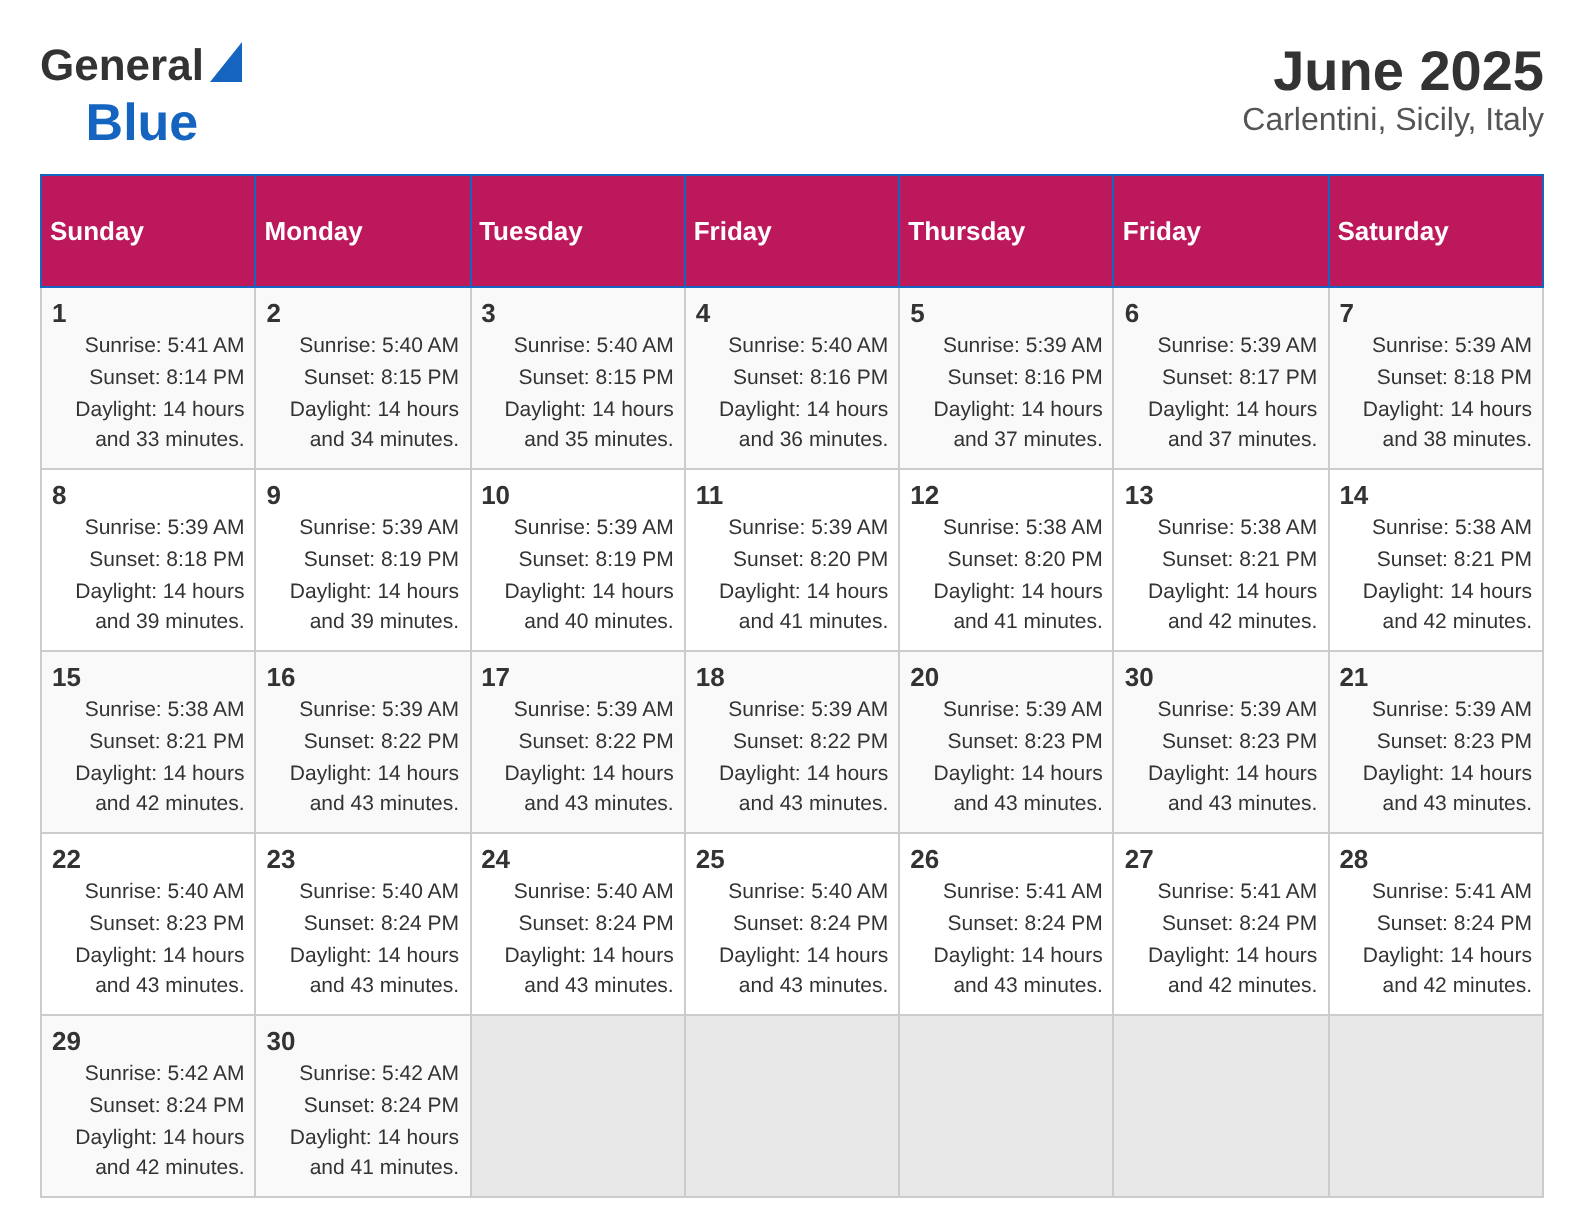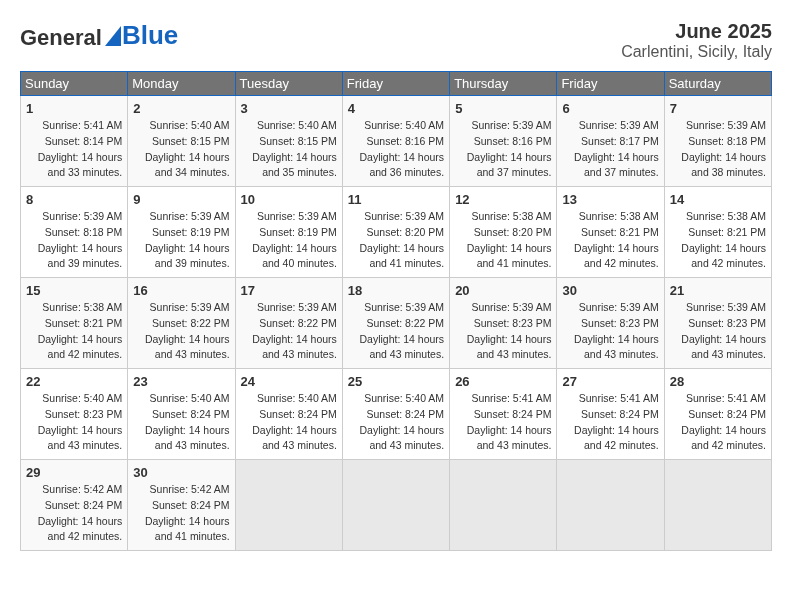--- a/index.html
+++ b/index.html
@@ -11,52 +11,52 @@
       padding: 20px;
     }
     .header {
       display: flex;
       justify-content: space-between;
       align-items: flex-start;
       margin-bottom: 10px;
     }
     .logo {
       display: flex;
-      flex-direction: row;
-      align-items: flex-end;
+      flex-direction: column;
+      align-items: center;
     }
     .logo-line {
       display: flex;
       align-items: center;
     }
     .title-area {
       text-align: right;
     }
     .month-title {
-      font-size: 20px;
+      font-size: 28px;
       font-weight: bold;
       color: #333;
     }
     .location {
       font-size: 16px;
       color: #555;
       text-align: center;
     }
     .calendar {
       width: 100%;
       border-collapse: collapse;
       font-size: 11px;
     }
     .calendar th {
-      background-color: #737373;
+      background-color: #be185d;
       color: #fff;
-      padding: 4px 4px;
+      padding: 20px 4px;
       text-align: left;
       font-size: 13px;
-      font-weight: normal;
+      font-weight: bold;
       border: 1px solid #1565c0;
     }
     .calendar td {
       vertical-align: top;
       padding: 5px 5px;
       border: 1px solid #ccc;
       width: 107px;
       min-height: 80px;
       background: #fff;
     }

